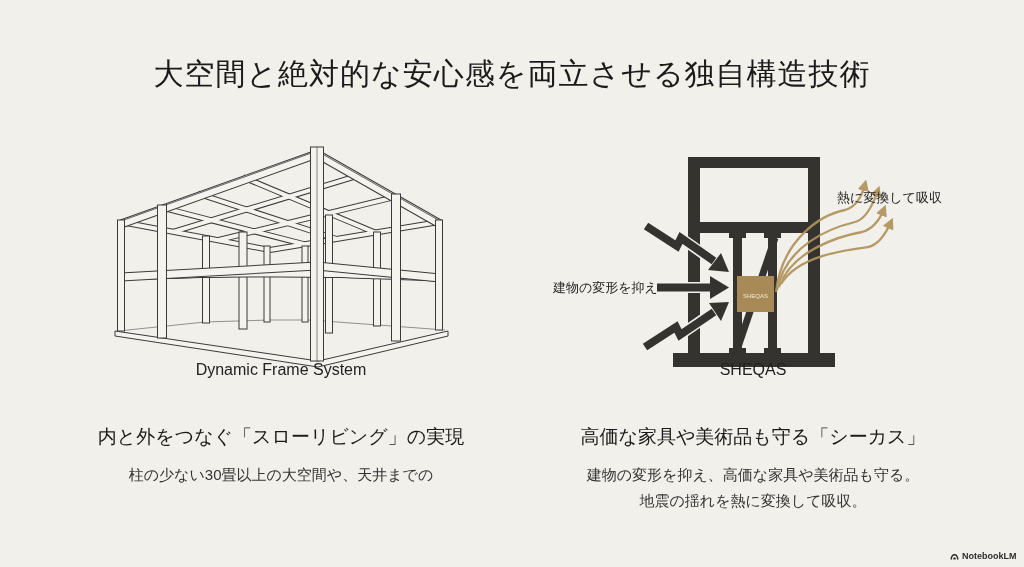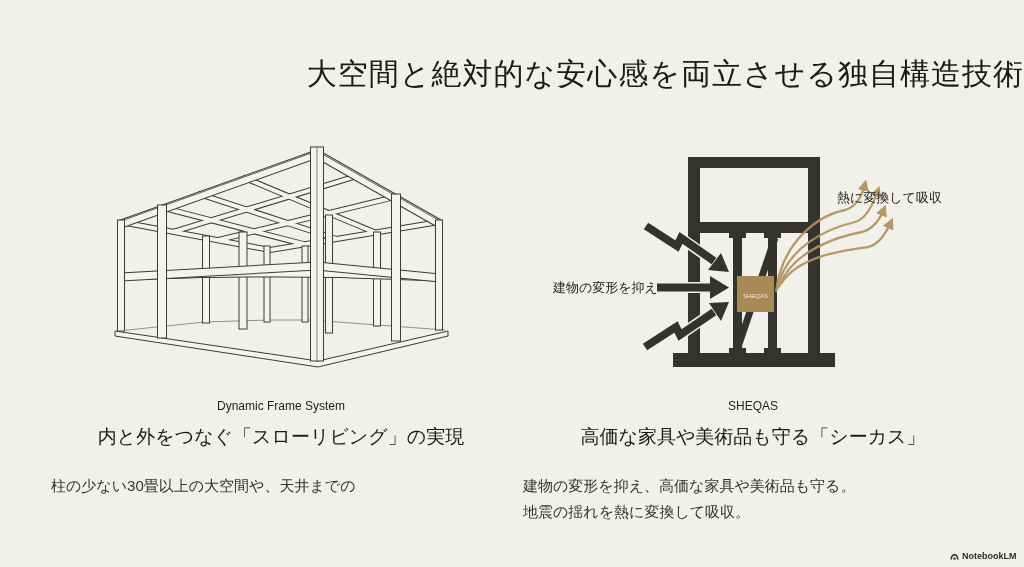--- a/index.html
+++ b/index.html
@@ -4,36 +4,36 @@
 <style>
   html, body { margin: 0; padding: 0; }
   body {
     width: 1024px; height: 567px; position: relative; overflow: hidden;
     background: #f2f0ea;
     font-family: "Liberation Sans", "DejaVu Sans", sans-serif;
     color: #1f1f1f;
   }
   .abs { position: absolute; }
   .title {
-    top: 56px; left: 0; width: 1024px; text-align: right;
+    top: 56px; left: 0; width: 1024px; text-align: center;
     font-family: "DejaVu Serif", "Liberation Serif", serif;
     font-size: 30px; line-height: 36px; letter-spacing: 1px; color: #1b1b1b;
     white-space: nowrap;
   }
   .caption {
-    top: 396px; width: 400px; text-align: center;
-    font-size: 12px; line-height: 20px; color: #222; white-space: nowrap;
+    top: 360px; width: 400px; text-align: center;
+    font-size: 16px; line-height: 20px; color: #222; white-space: nowrap;
   }
   .heading {
     top: 425px; width: 460px; text-align: center;
     font-size: 19px; line-height: 24px; font-weight: normal; color: #1a1a1a; white-space: nowrap;
   }
   .body-text {
-    top: 462px; width: 460px; 
-    font-size: 15px; line-height: 25.5px; color: #333; white-space: nowrap; margin-top: 11px;
+    top: 462px; width: 460px; text-align: center;
+    font-size: 15px; line-height: 25.5px; color: #333; white-space: nowrap;
   }
   .body-text div { height: 25.5px; }
   .diag-label { font-size: 13px; line-height: 16px; color: #222; white-space: nowrap; }
   svg.layer { position: absolute; left: 0; top: 0; width: 1024px; height: 567px; }
   .bo { stroke: #3b3b3b; stroke-linecap: butt; }
   .bf { stroke: #f5f3ee; stroke-linecap: butt; }
   .col { fill: #f5f3ee; stroke: #3b3b3b; stroke-width: 1; }
   .frame { fill: #353330; }
   .watermark {
     left: 950px; top: 551px; display: flex; align-items: center; gap: 3px;

